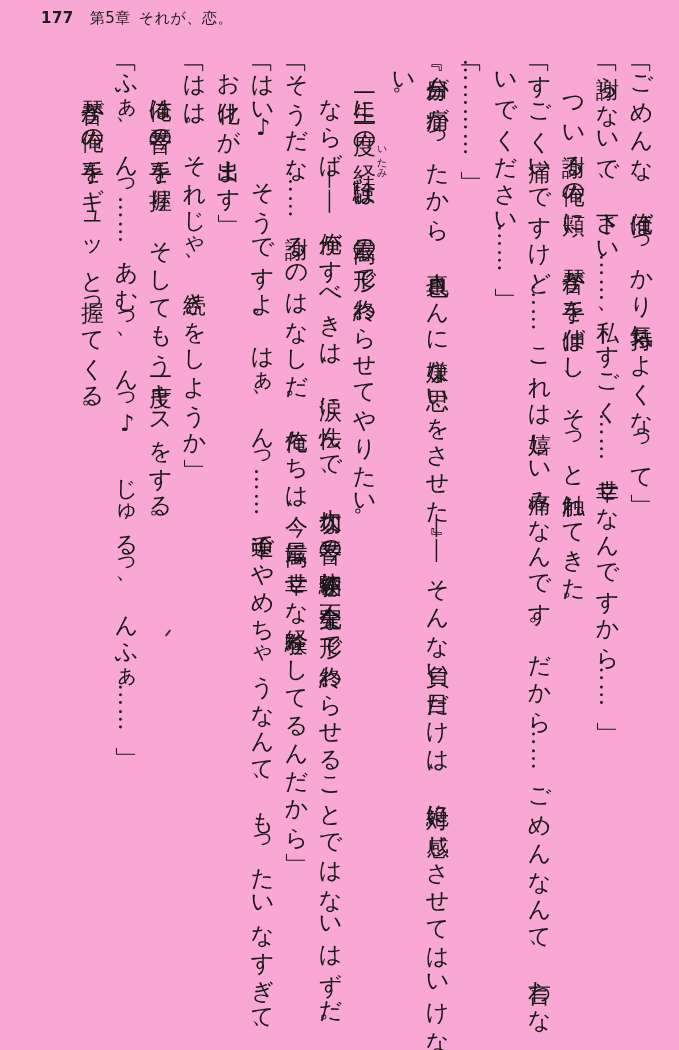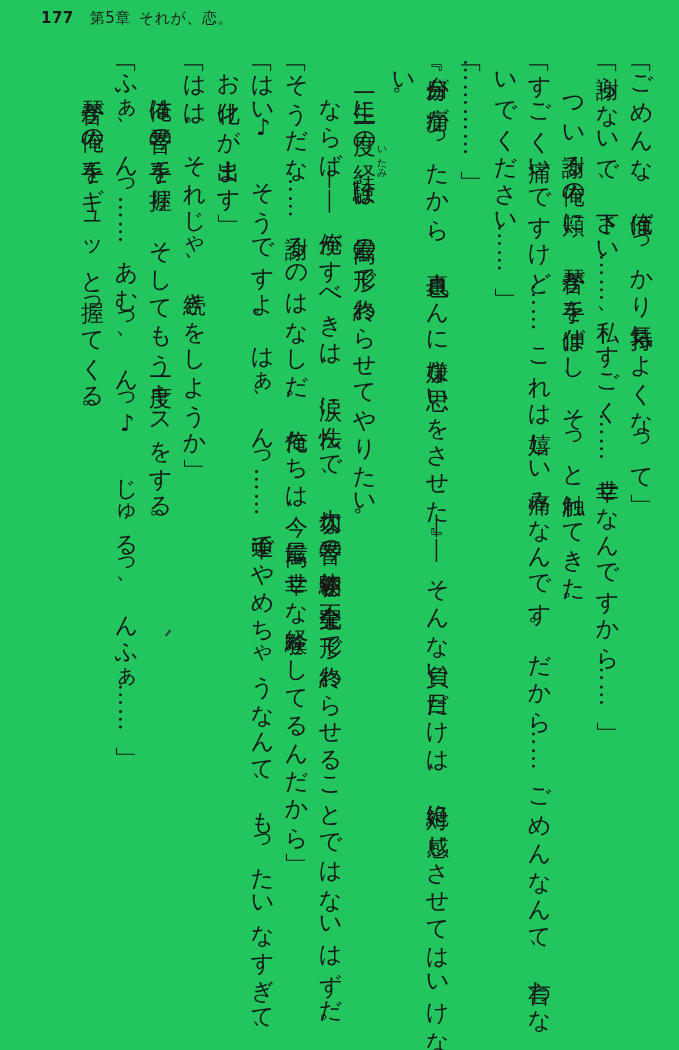--- a/index.html
+++ b/index.html
@@ -7,21 +7,21 @@
     padding: 0;
     width: 679px;
     height: 1050px;
     overflow: hidden;
     background: #fdfdfc;
   }
   .page {
     position: relative;
     width: 679px;
     height: 1050px;
-    background: #22c55e;
+    background: #f9a8d4;
   }
   .header {
     position: absolute;
     top: 9px;
     left: 41px;
     font-family: "DejaVu Sans", "Liberation Sans", sans-serif;
     font-size: 15px;
     color: #1c1c1c;
     letter-spacing: 0.5px;
     white-space: nowrap;

